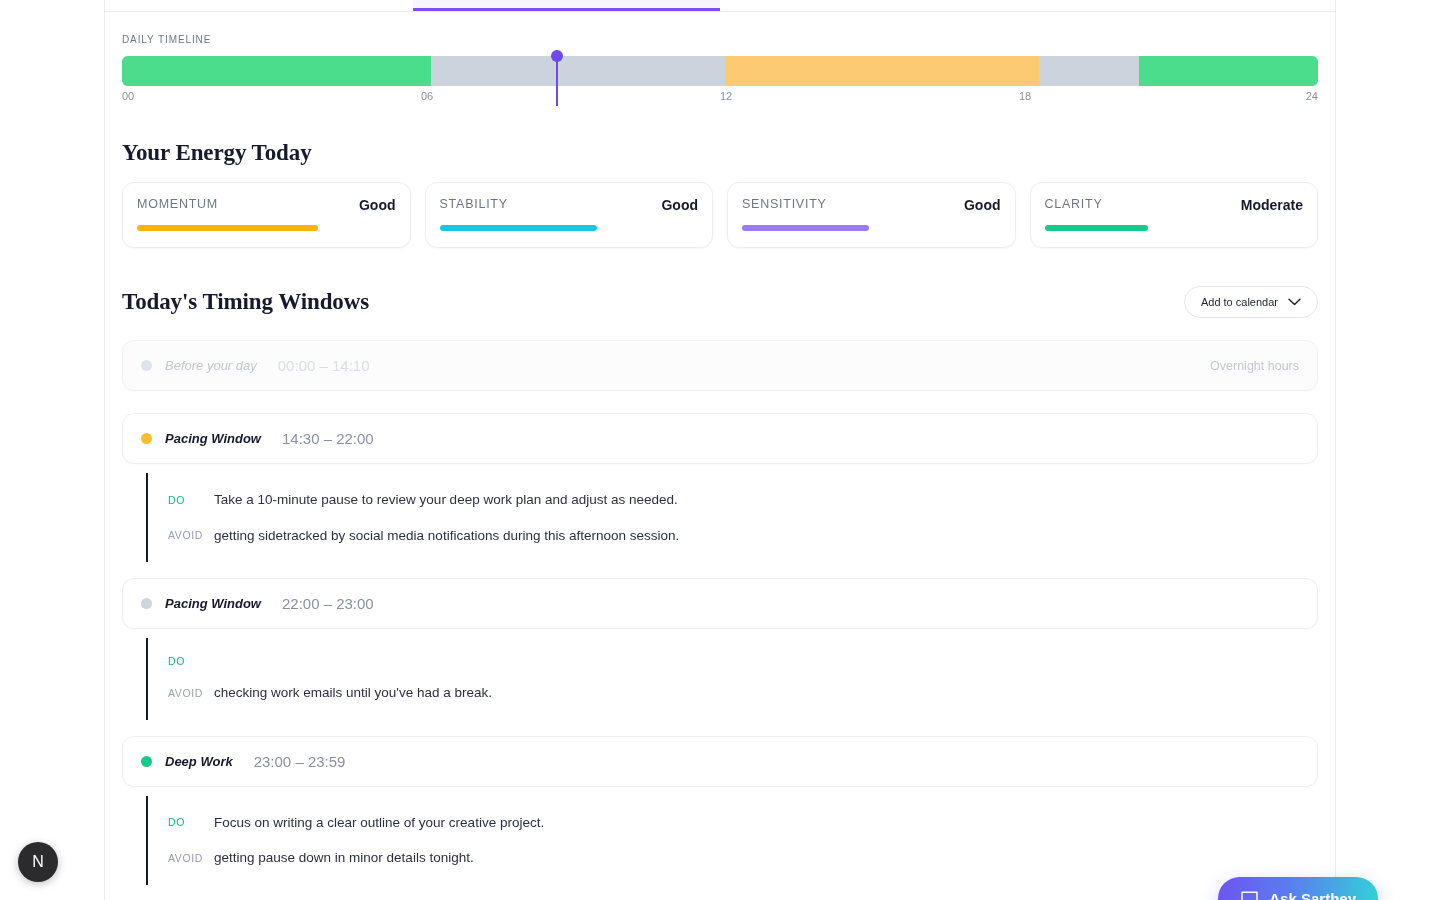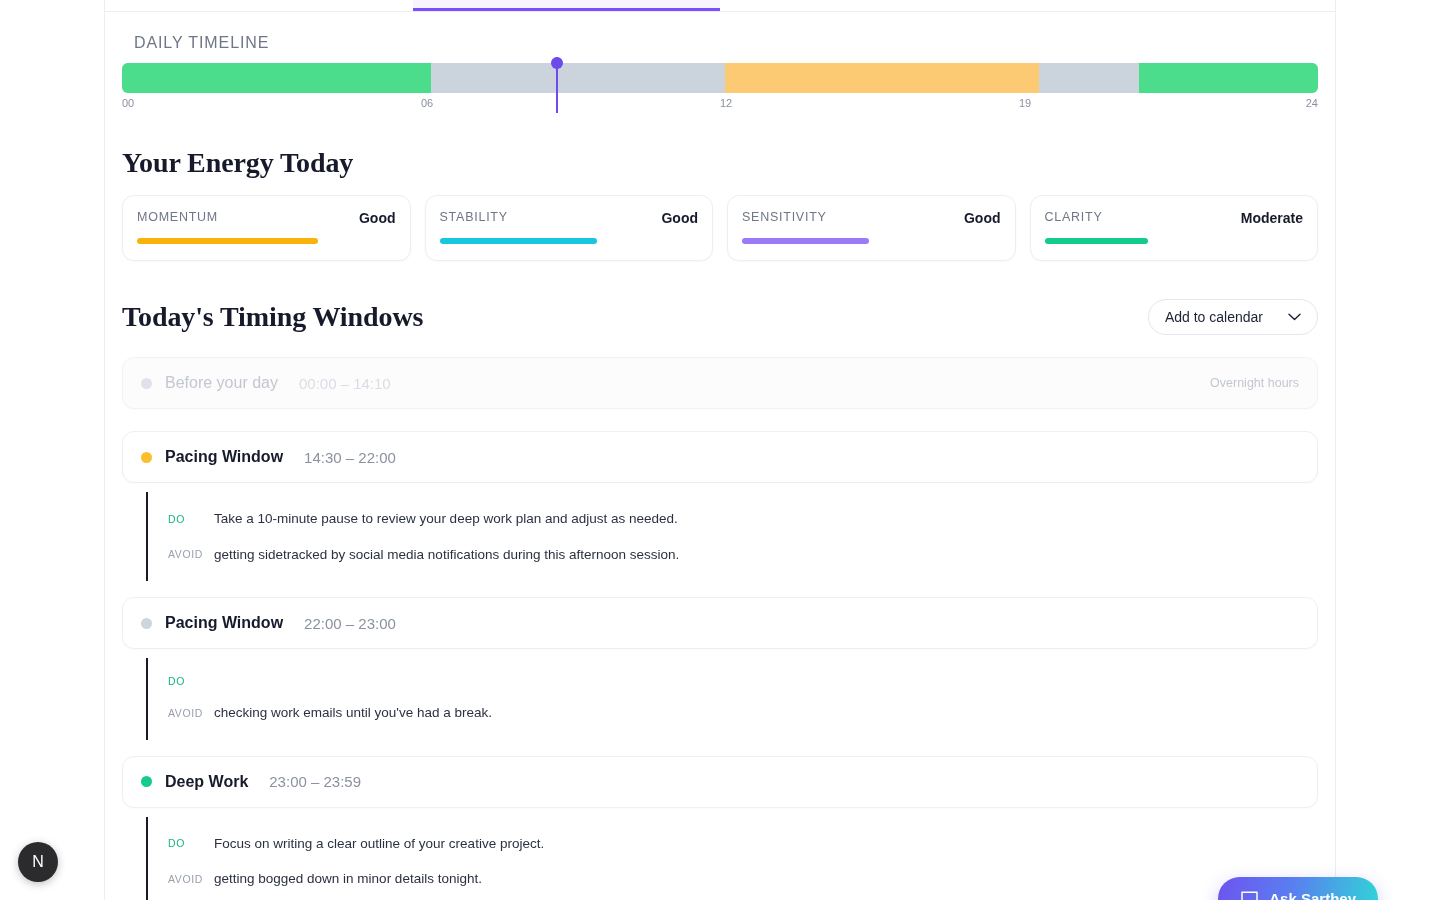--- a/index.html
+++ b/index.html
@@ -37,24 +37,23 @@
     letter-spacing: .1px;
   }
   .tab.active {
     color: #4f2fe0;
     background: #f8f5ff;
     border-bottom-color: #7c4dff;
     font-weight: 600;
   }
   .timeline-wrap { padding: 22px 17px 0; }
   .timeline-label {
-    font-size: 16px; letter-spacing: .9px;
+    font-size: 10px; letter-spacing: .9px;
     color: #6f7685; text-transform: uppercase;
     margin-bottom: 11px;
-    margin-left: 12px;
   }
   .timeline-bar {
     position: relative;
     height: 30px;
     border-radius: 6px;
     overflow: visible;
     display: flex;
     background: #cbd3dd;
   }
   .timeline-inner {
@@ -82,21 +81,21 @@
     height: 18px;
     margin-top: 4px;
     font-size: 11px;
     color: #8a919f;
   }
   .tick { position: absolute; top: 0; }
 
   
   h2.sec {
     font-family: "Liberation Serif", serif;
-    font-size: 28px; font-weight: 700;
+    font-size: 23px; font-weight: 700;
     color: #161a2b;
     letter-spacing: -.1px;
   }
 
   
   .energy-head { margin: 32px 17px 16px; }
   .energy-grid {
     display: grid;
     grid-template-columns: repeat(4, 1fr);
     gap: 14px;
@@ -122,41 +121,41 @@
     height: 6px; border-radius: 4px; background: #ffffff;
   }
   .energy-fill { height: 6px; border-radius: 4px; }
 
   
   .tw-head {
     display: flex; align-items: center; justify-content: space-between;
     margin: 38px 17px 22px;
   }
   .add-cal {
-    display: inline-flex; align-items: center; gap: 25px;
+    display: inline-flex; align-items: center; gap: 10px;
     border: 1px solid #e3e6ec;
     border-radius: 999px;
     padding: 9px 16px;
-    font-size: 14px; color: #1d2233;
+    font-size: 11px; color: #1d2233;
     background: #fff; cursor: pointer;
   }
   .chev { display:block; }
 
   .tw-list { margin: 0 17px; }
   .tw-card {
     border: 1px solid #edeff3;
     border-radius: 12px;
     background: #fff;
     padding: 16px 18px;
     display: flex; align-items: center; gap: 13px;
     box-shadow: 0 1px 2px rgba(16,24,40,.02);
   }
   .tw-card.muted { background: #fcfcfd; border-color: #f1f2f5; }
   .dot { width: 11px; height: 11px; border-radius: 50%; flex: none; }
-  .tw-title { font-size: 16px; font-weight: 700; color: #161a2b; }
+  .tw-title { font-size: 13px; font-weight: 700; color: #161a2b; font-style: italic; }
   .tw-title.muted-t { color: #c3c7d0; font-weight: 400; }
   .tw-time { font-size: 15px; color: #8a919f; margin-left: 8px; }
   .tw-time.muted-t { color: #dadde3; }
   .tw-right {
     margin-left: auto; font-size: 12.5px; color: #c3c7d0;
   }
   .tw-detail {
     border-left: 2px solid #161a2b;
     margin: 9px 0 16px 24px;
     padding: 1px 0 1px 20px;
@@ -230,21 +229,21 @@
           <div class="seg" style="width: 26.25%; background: rgb(252, 202, 114);"></div>
           <div class="seg" style="width: 8.33333%; background: rgb(203, 211, 221);"></div>
           <div class="seg" style="width: 15%; background: rgb(75, 221, 139);"></div>
         </div>
       <div class="marker" id="tl-marker" style="left: 36.25%;"></div>
     </div>
     <div class="timeline-ticks" id="tl-ticks">
         <span class="tick" style="left: 0%;">00</span>
         <span class="tick" style="left: 25%;">06</span>
         <span class="tick" style="left: 50%;">12</span>
-        <span class="tick" style="left: 75%;">19</span>
+        <span class="tick" style="left: 75%;">18</span>
         <span class="tick" style="left: 100%; transform: translateX(-100%);">24</span>
       </div>
   </div>
 
   <div class="energy-head">
     <h2 class="sec">Your Energy Today</h2>
   </div>
   <div class="energy-grid" id="energy-grid">
       <div class="energy-card">
         <div class="energy-top">
@@ -335,21 +334,21 @@
         <span class="tw-title">Deep Work</span>
         <span class="tw-time">23:00 – 23:59</span>
       </div>
       <div class="tw-detail">
         <div class="tw-row">
           <span class="tw-tag tag-do">DO</span>
           <span class="tw-text">Focus on writing a clear outline of your creative project.</span>
         </div>
         <div class="tw-row">
           <span class="tw-tag tag-avoid">AVOID</span>
-          <span class="tw-text">getting bogged down in minor details tonight.</span>
+          <span class="tw-text">getting pause down in minor details tonight.</span>
         </div>
       </div>
     </div>
 
   <div class="la-head">
     <h2 class="sec">Life Areas Today</h2>
   </div>
   <div class="la-grid" id="la-grid">
       <div class="la-card">
         <div class="la-icon">

